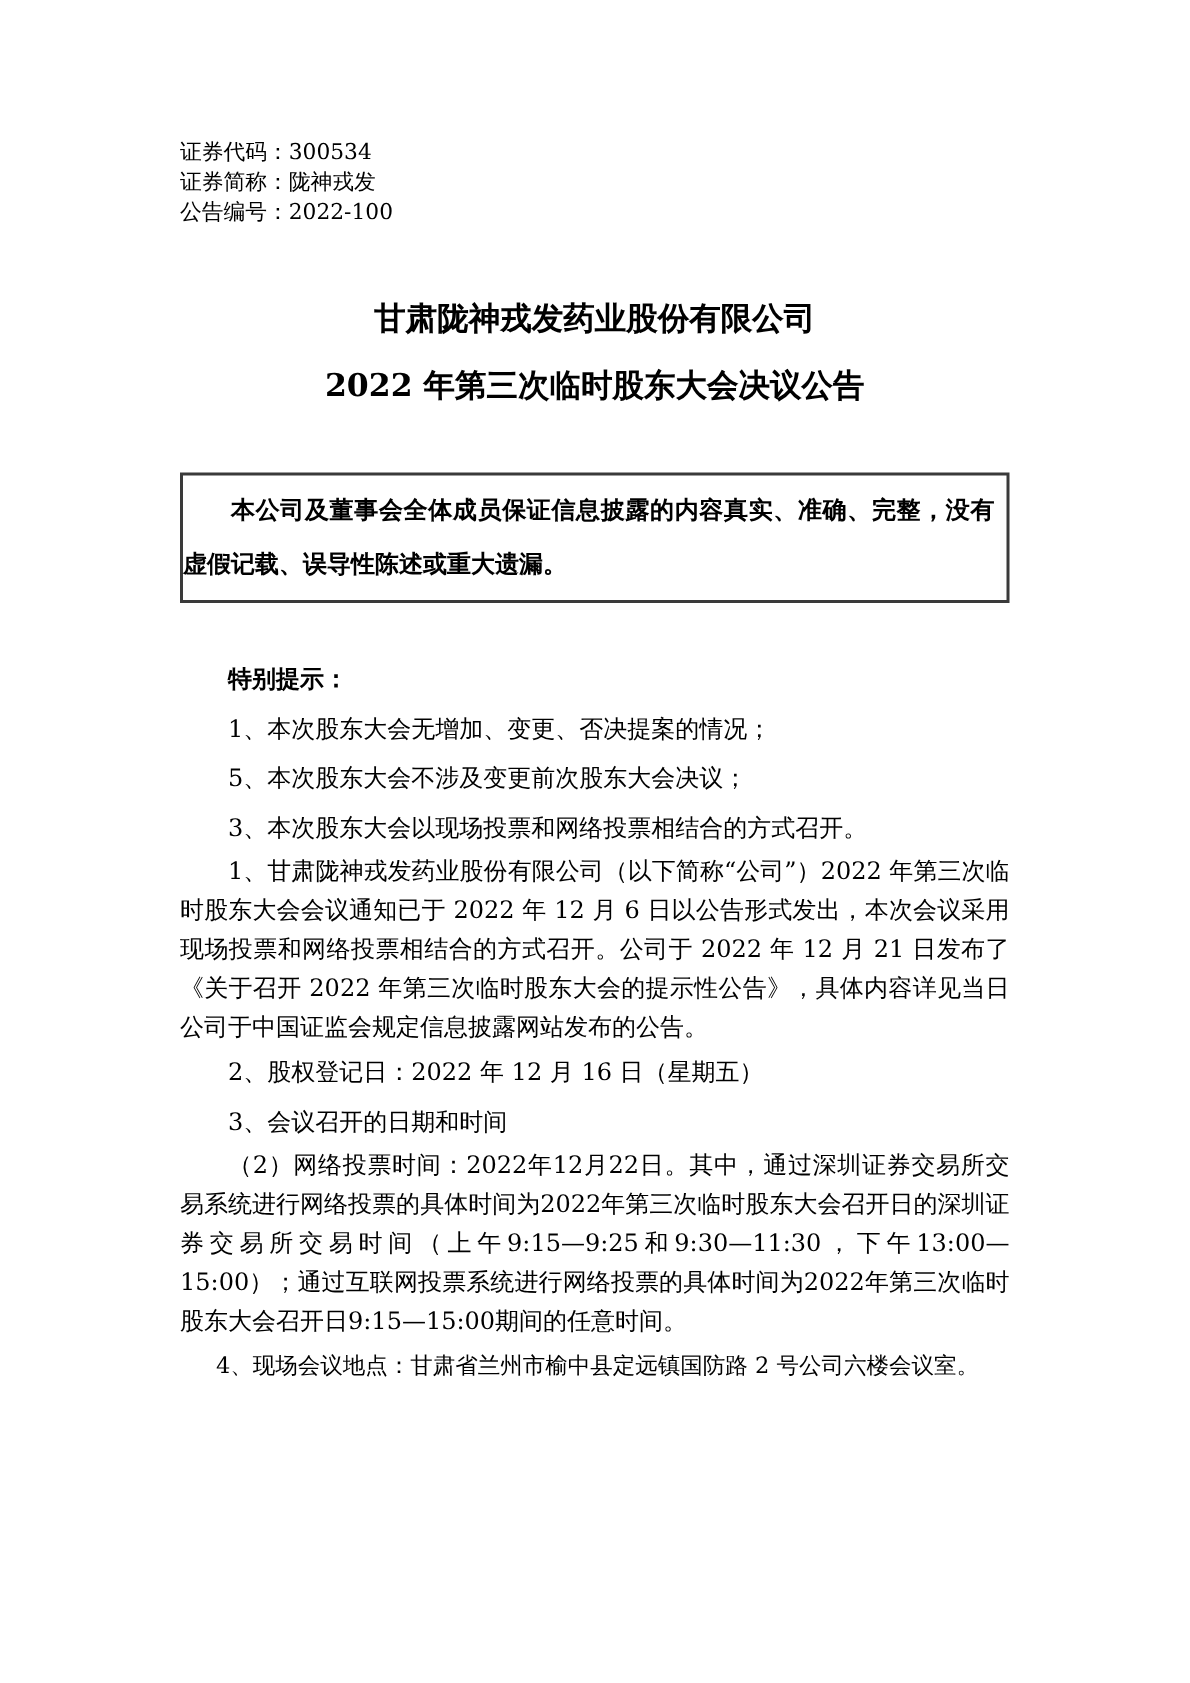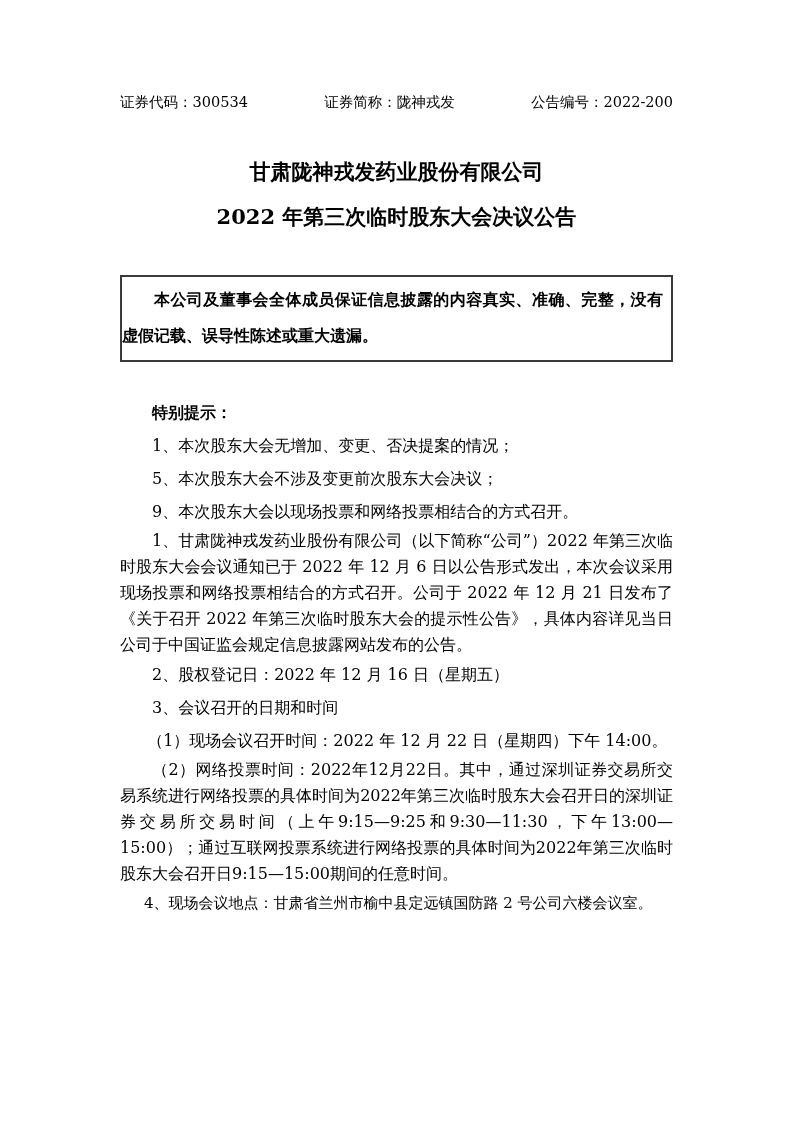--- a/index.html
+++ b/index.html
@@ -21,20 +21,21 @@
     margin: 0 120px;
     width: 553px;
   }
   .header-row {
     padding-top: 92px;
     display: flex;
     justify-content: space-between;
     font-size: 14.5px;
     line-height: 20px;
     white-space: nowrap;
+    flex-direction: column;
   }
   .doc-title {
     text-align: center;
     font-weight: bold;
     font-size: 21px;
     line-height: 28px;
   }
   .doc-title.line1 { margin-top: 46px; }
   .doc-title.line2 { margin-top: 17px; }
   .disclaimer-box {
@@ -72,42 +73,41 @@
 </style>
 </head>
 <body>
 
 <div class="page">
   <div class="content">
 
     <div class="header-row">
       <span>证券代码：300534</span>
       <span>证券简称：陇神戎发</span>
-      <span>公告编号：2022-200</span>
+      <span>公告编号：2022-100</span>
     </div>
 
     <div class="doc-title line1">甘肃陇神戎发药业股份有限公司</div>
     <div class="doc-title line2">2022 年第三次临时股东大会决议公告</div>
 
     <div class="disclaimer-box">
       <span>本公司及董事会全体成员保证信息披露的内容真实、准确、完整，没有虚假记载、误导性陈述或重大遗漏。</span>
     </div>
 
     <div class="tips-block">
       <div class="body-line indent-2 bold">特别提示：</div>
       <div class="body-line indent-2">1、本次股东大会无增加、变更、否决提案的情况；</div>
       <div class="body-line indent-2">5、本次股东大会不涉及变更前次股东大会决议；</div>
-      <div class="body-line indent-2">9、本次股东大会以现场投票和网络投票相结合的方式召开。</div>
+      <div class="body-line indent-2">3、本次股东大会以现场投票和网络投票相结合的方式召开。</div>
     </div>
 
 
     <div class="para">1、甘肃陇神戎发药业股份有限公司（以下简称“公司”）2022 年第三次临时股东大会会议通知已于 2022 年 12 月 6 日以公告形式发出，本次会议采用现场投票和网络投票相结合的方式召开。公司于 2022 年 12 月 21 日发布了《关于召开 2022 年第三次临时股东大会的提示性公告》，具体内容详见当日公司于中国证监会规定信息披露网站发布的公告。</div>
 
     <div class="body-line indent-2">2、股权登记日：2022 年 12 月 16 日（星期五）</div>
     <div class="body-line indent-2">3、会议召开的日期和时间</div>
-    <div class="body-line sub-item">（1）现场会议召开时间：2022 年 12 月 22 日（星期四）下午 14:00。</div>
 
     <div class="para">（2）网络投票时间：2022年12月22日。其中，通过深圳证券交易所交易系统进行网络投票的具体时间为2022年第三次临时股东大会召开日的深圳证券交易所交易时间（上午9:15—9:25和9:30—11:30，下午13:00—15:00）；通过互联网投票系统进行网络投票的具体时间为2022年第三次临时股东大会召开日9:15—15:00期间的任意时间。</div>
 
     <div class="last-item">4、现场会议地点：甘肃省兰州市榆中县定远镇国防路 2 号公司六楼会议室。</div>
 
   </div>
 </div>
 
 </body></html>

